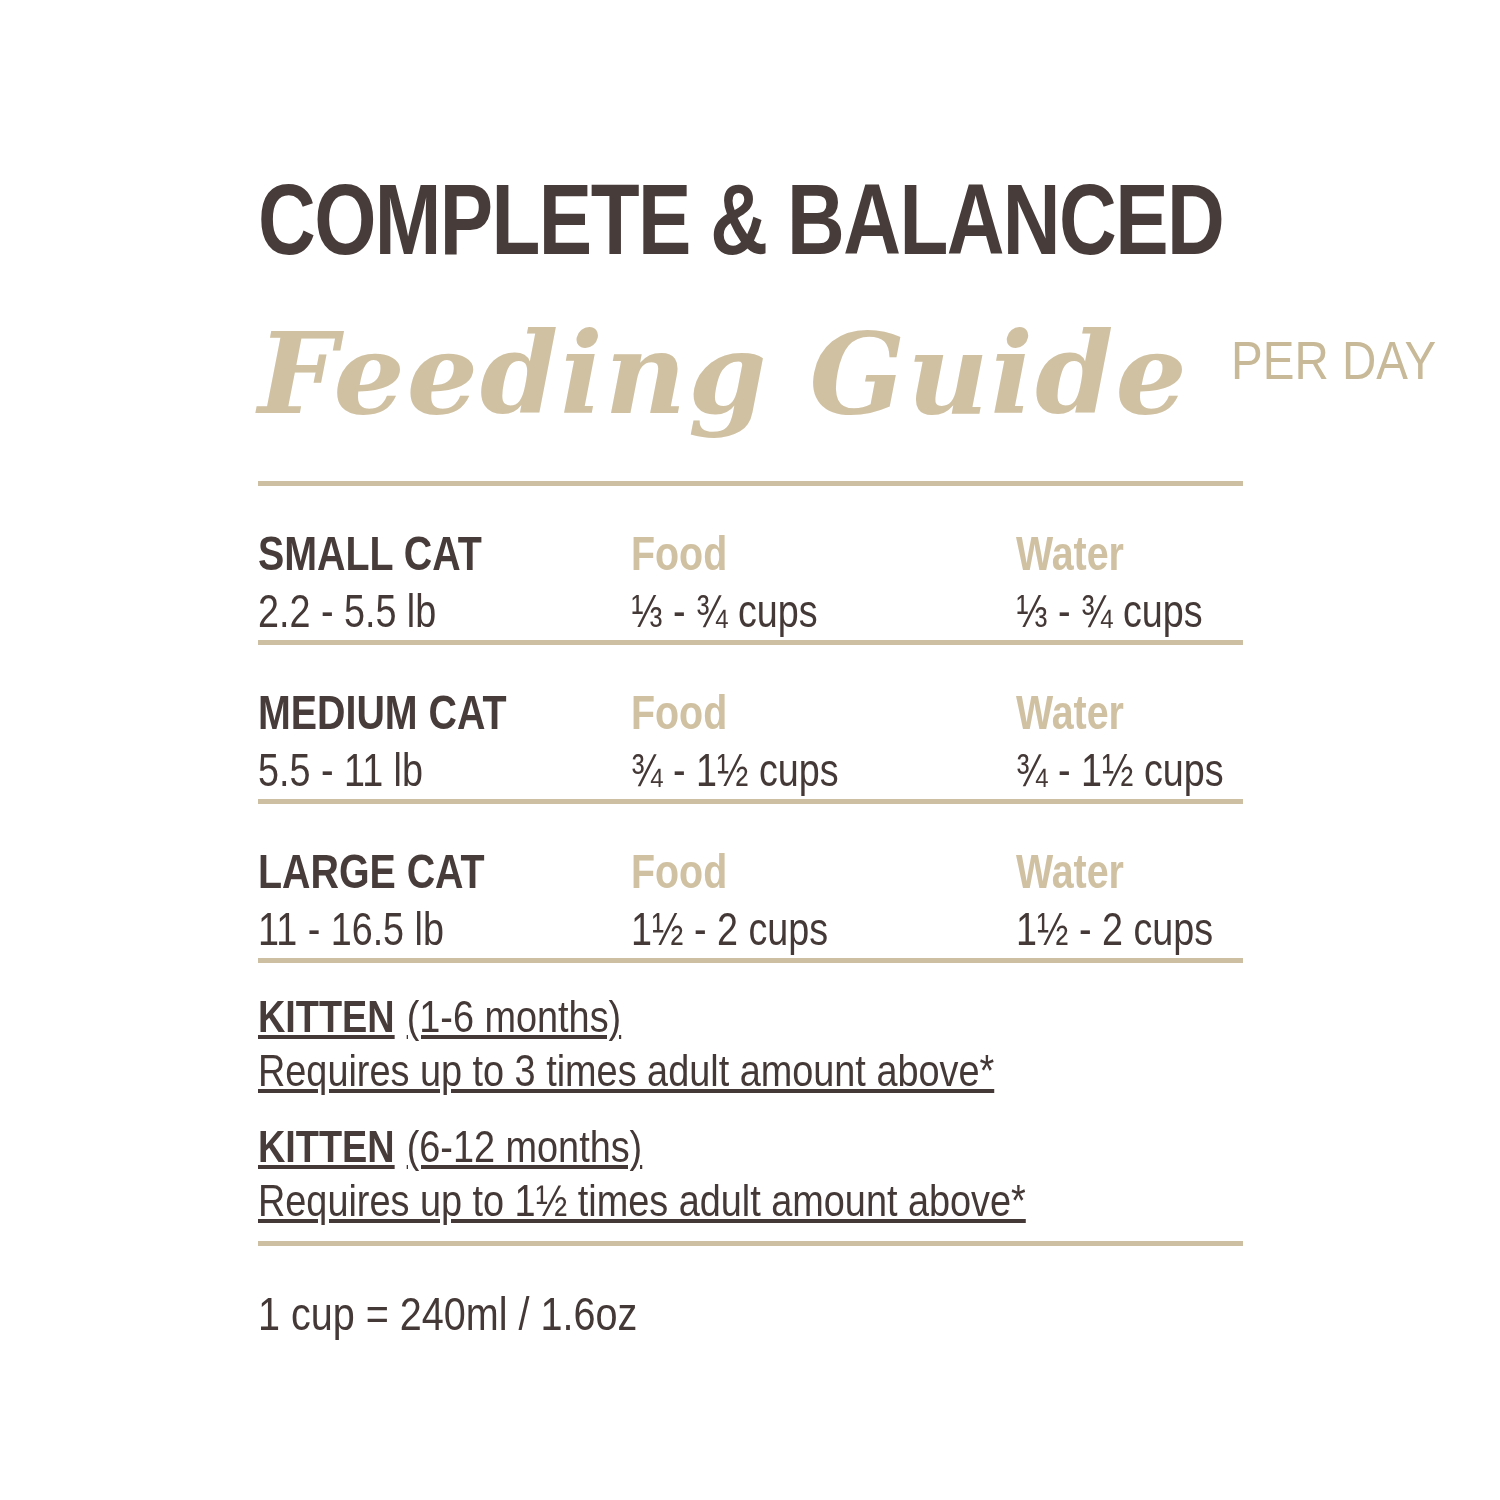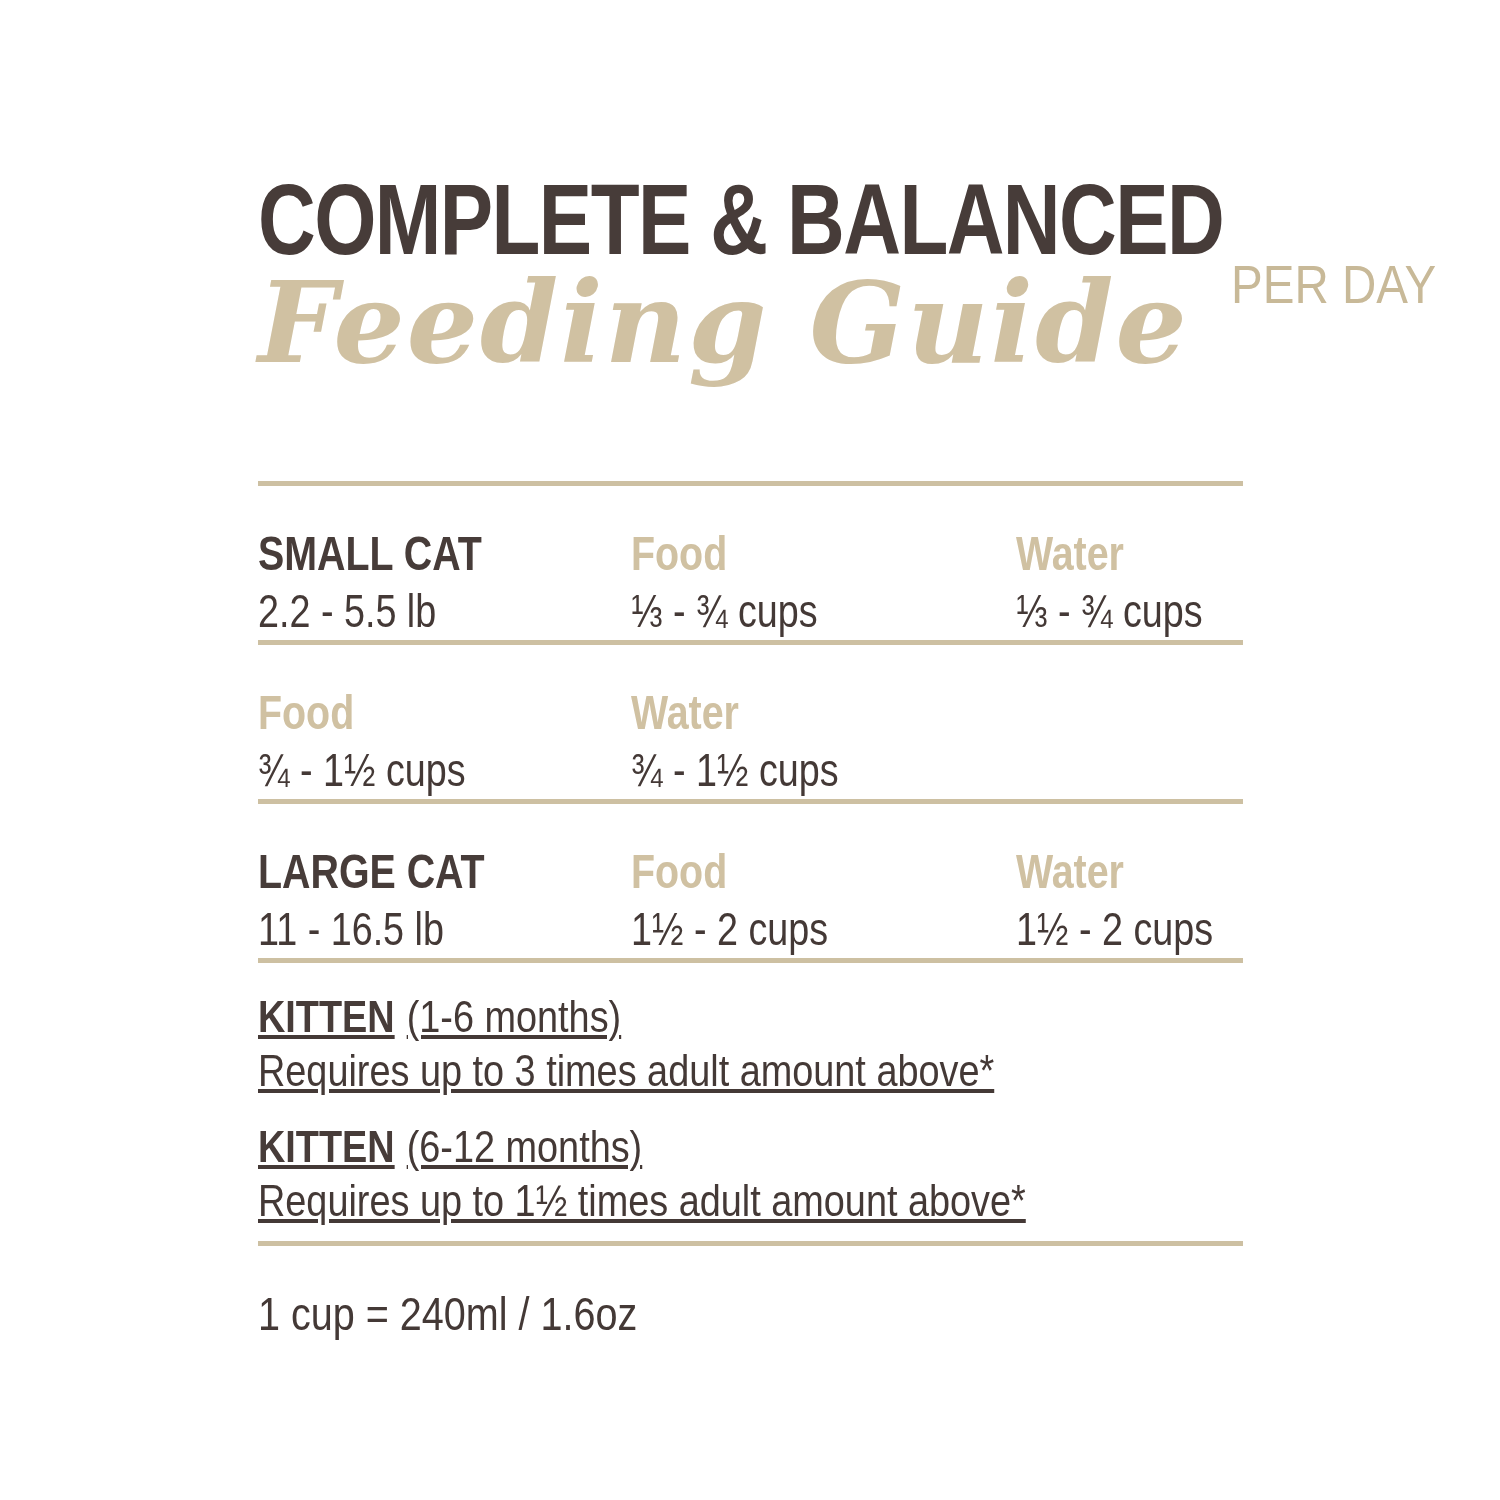--- a/index.html
+++ b/index.html
@@ -10,21 +10,21 @@
   .inner{padding:0 257px 0 258px;}
   
   .cond{transform:scaleX(0.82);transform-origin:0 50%;white-space:nowrap;}
   .cond86{transform:scaleX(0.86);transform-origin:0 50%;white-space:nowrap;}
 
   .title{
     margin:172px 0 0 0;font-size:100px;line-height:.95;font-weight:bold;
     color:#473c39;letter-spacing:-2px;transform:scaleX(0.80);
     transform-origin:0 50%;white-space:nowrap;
   }
-  .subtitle-row{height:214px;display:flex;}
+  .subtitle-row{height:214px;display:flex;align-items:center;}
   .script{
     font-family:"DejaVu Serif",serif;font-style:italic;font-weight:bold;
     font-size:112px;line-height:1;color:#d0c1a2;letter-spacing:2px;white-space:nowrap;
   }
   .perday{
     font-size:54px;color:#c8b998;margin-left:42px;position:relative;top:-14px;
     transform:scaleX(0.88);transform-origin:0 50%;white-space:nowrap;letter-spacing:0;
   }
   .divider{height:5px;background:#cdc0a2;}
 
@@ -71,20 +71,24 @@
       <div>
         <div class="col-header cond">Water</div>
         <div class="row-value cond">⅓ - ¾ cups</div>
       </div>
     </div>
 
     <div class="divider"></div>
 
     <div class="feed-row">
       <div>
+        <div class="row-label cond">MEDIUM CAT</div>
+        <div class="row-value cond">5.5 - 11 lb</div>
+      </div>
+      <div>
         <div class="col-header cond">Food</div>
         <div class="row-value cond">¾ - 1½ cups</div>
       </div>
       <div>
         <div class="col-header cond">Water</div>
         <div class="row-value cond">¾ - 1½ cups</div>
       </div>
     </div>
 
     <div class="divider"></div>

